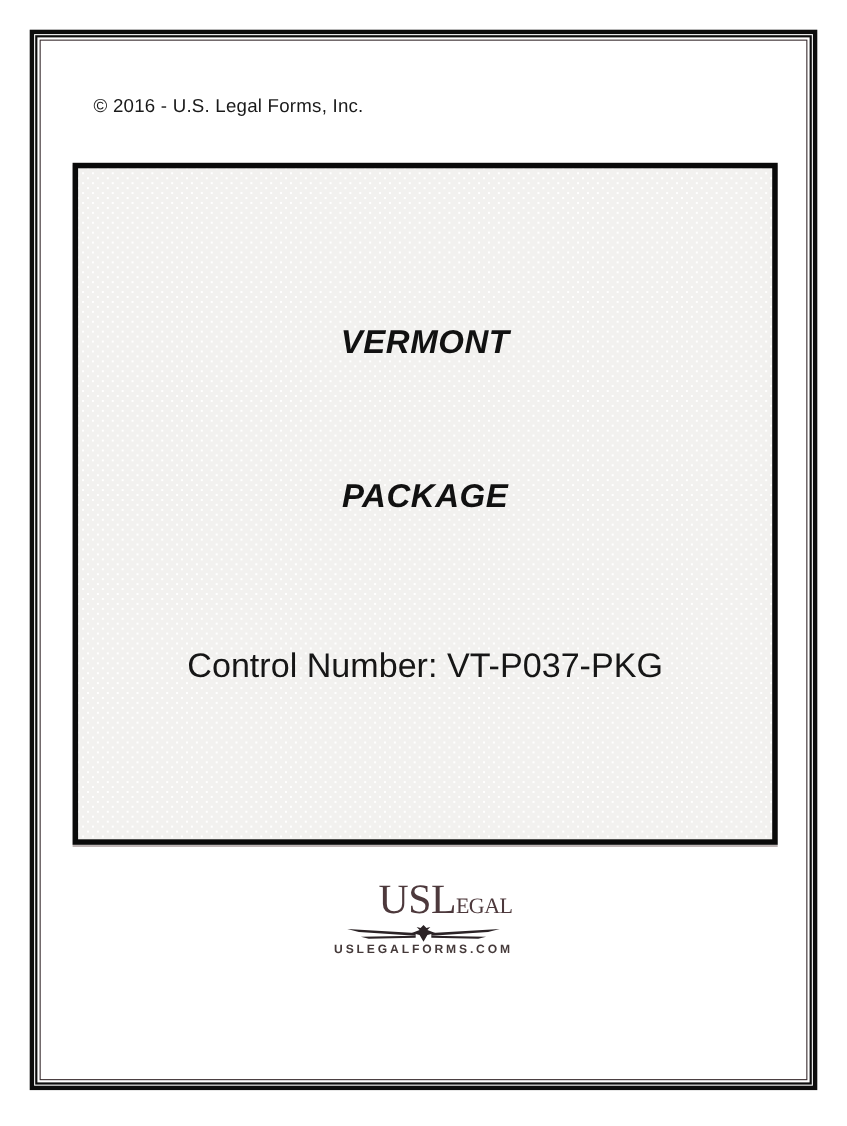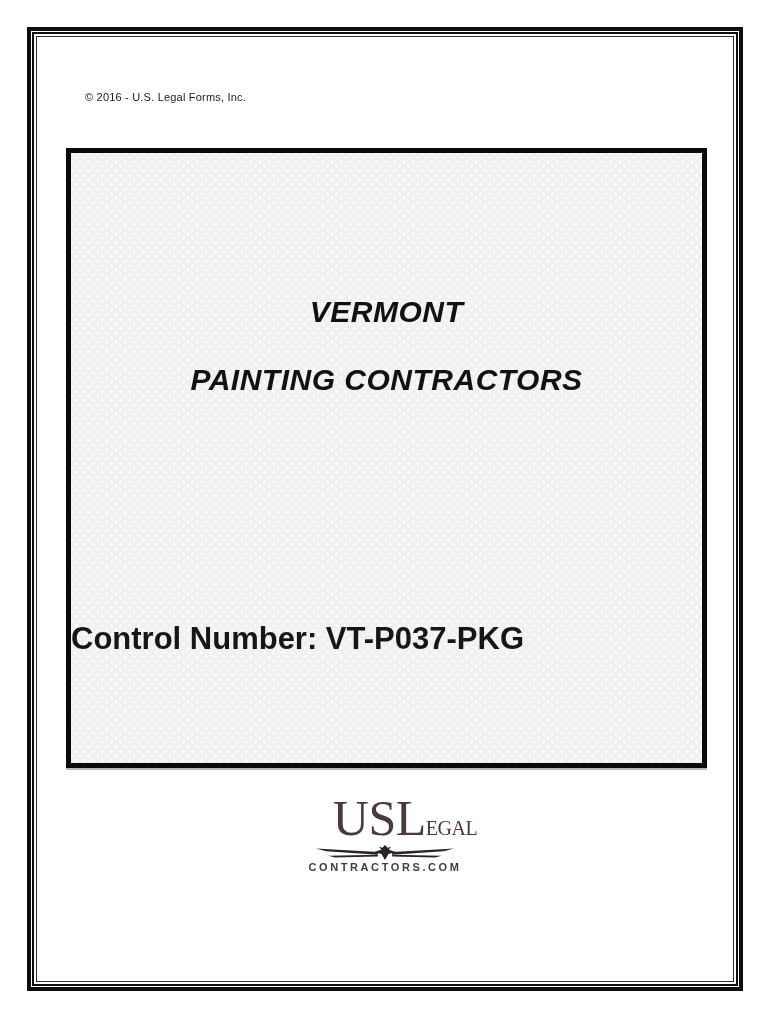--- a/index.html
+++ b/index.html
@@ -33,21 +33,21 @@
     padding: 2px;
   }
   .frame-inner {
     width: 100%; height: 100%;
     border: 1px solid #382c2e;
   }
   
   .copyright {
     position: absolute;
     left: 85px; top: 88px;
-    font-size: 11px;
+    font-size: 17px;
     line-height: 18px;
     color: #1a1a1a;
     letter-spacing: 0.2px;
   }
   
   .title-box {
     position: absolute;
     left: 66px; top: 148px;
     width: 641px; height: 620px;
     border: 5px solid #0a0a0a;
@@ -70,42 +70,41 @@
     letter-spacing: 0.5px;
     font-style: italic;
   }
   .title-line-1 { top: 141px; }
   .title-line-2 { top: 209px; }
   .title-line-3 { top: 281px; }
   .control-number {
     position: absolute;
     left: 0; top: 434px;
     width: 100%;
-    text-align: left;
-    font-weight: bold;
+    text-align: center;
+    font-weight: normal;
     font-size: 31px;
     line-height: 36px;
     color: #161616;
-    margin-top: 34px;
   }
   
   .logo-block {
     position: absolute;
     left: 0; top: 800px;
     width: 770px;
     text-align: center;
     user-select: none;
   }
   .logo-wordmark {
     font-family: "Liberation Serif", serif;
     color: #4d393c;
     line-height: 36px;
     white-space: nowrap;
   }
-  .logo-wordmark .wm-big   { font-size: 50px; letter-spacing: -0.5px; margin-left: 40px; }
+  .logo-wordmark .wm-big   { font-size: 38px; letter-spacing: -0.5px; margin-left: 40px; }
   .logo-wordmark .wm-small { font-size: 20px; letter-spacing: -0.5px; }
   .eagle-wrap { margin-top: -3px; height: 16px; }
   .logo-site {
     margin-top: 0px;
     font-size: 11px;
     font-weight: bold;
     letter-spacing: 2.6px;
     color: #453a3a;
     white-space: nowrap;
   }
@@ -118,33 +117,33 @@
   <div class="frame-outer">
     <div class="frame-mid">
       <div class="frame-inner"></div>
     </div>
   </div>
 
   <div class="copyright">© 2016 - U.S. Legal Forms, Inc.</div>
 
   <div class="title-box">
     <div class="title-line title-line-1">VERMONT</div>
-    <div class="title-line title-line-2">PAINTING CONTRACTORS</div>
+    <div class="title-line title-line-3">PACKAGE</div>
     <div class="control-number">Control Number: VT-P037-PKG</div>
   </div>
 
   <div class="logo-block">
     <div class="logo-wordmark">
       <span class="wm-big">USL</span><span class="wm-small">EGAL</span>
     </div>
     <div class="eagle-wrap">
       <svg width="150" height="16" viewBox="0 0 160 18" fill="#2b2326">
         <path d="M2 4 L72 8 L72 11 L14 7 Z"></path>
         <path d="M16 12 L72 11 L72 13 L24 14 Z"></path>
         <path d="M158 4 L88 8 L88 11 L146 7 Z"></path>
         <path d="M144 12 L88 11 L88 13 L136 14 Z"></path>
         <path d="M80 0 L83 3 L87 2 L84 5 L92 8 L84 10 L80 17 L76 10 L68 8 L76 5 L73 2 L77 3 Z"></path>
       </svg>
     </div>
-    <div class="logo-site">CONTRACTORS.COM</div>
+    <div class="logo-site">USLEGALFORMS.COM</div>
   </div>
 
 </div>
 
 </body></html>

